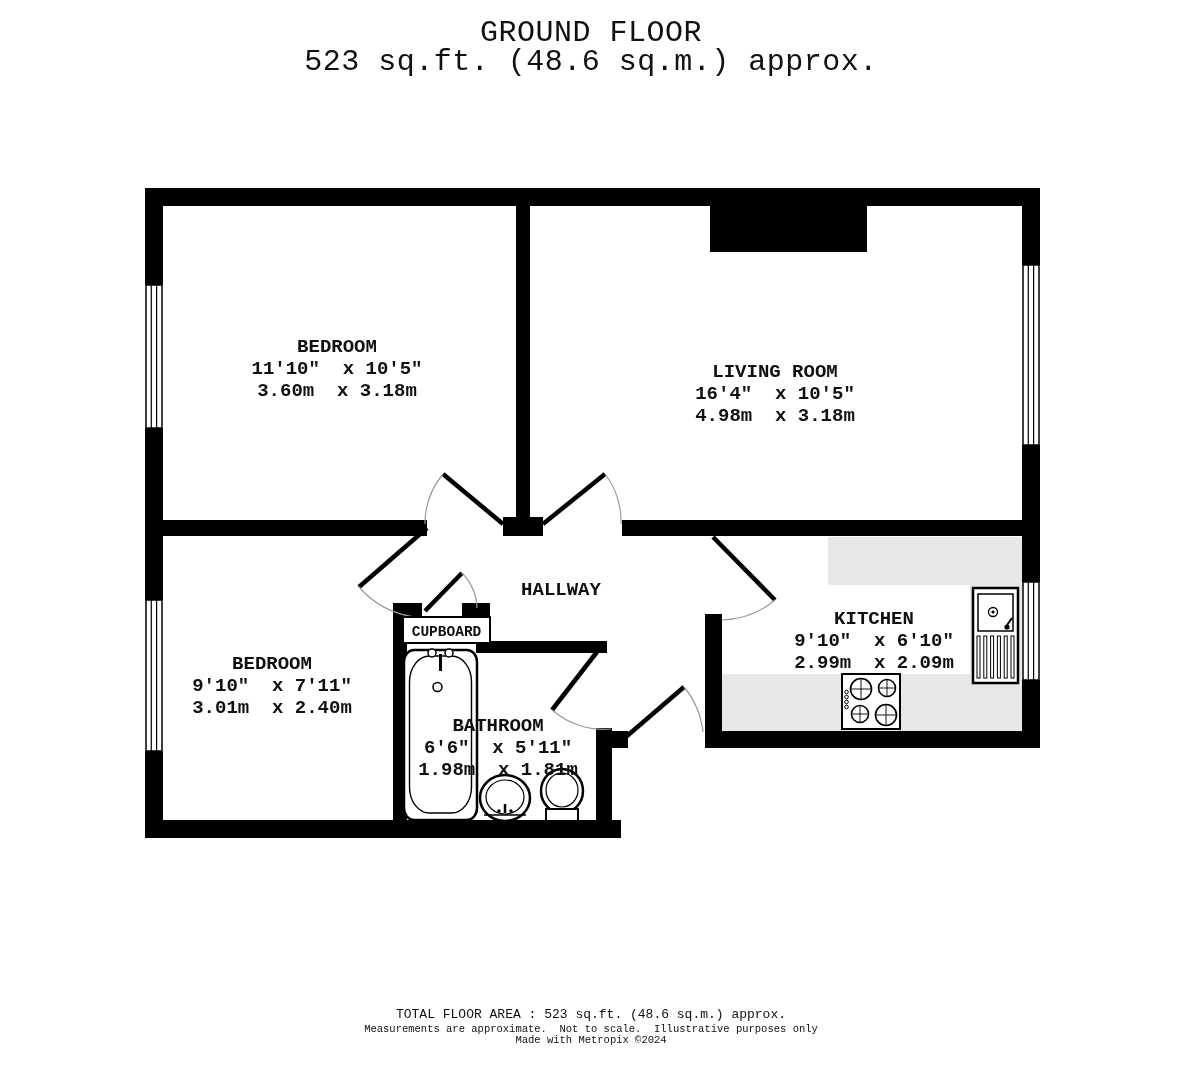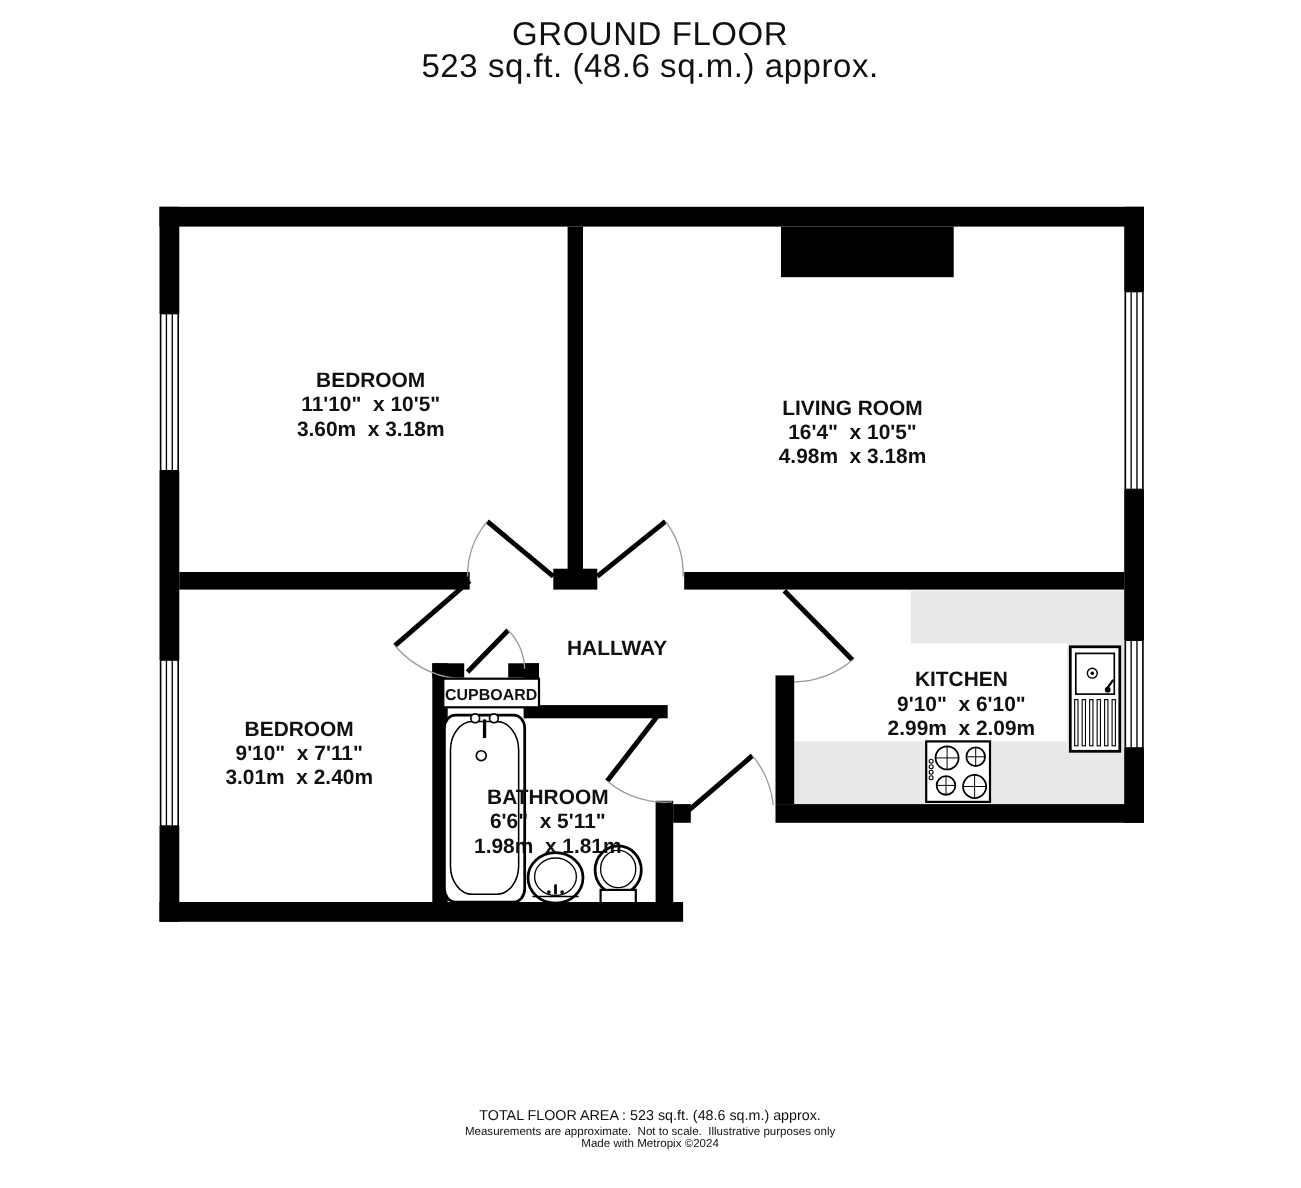--- a/index.html
+++ b/index.html
@@ -1,17 +1,17 @@
 <!DOCTYPE html>
 <html><head>
 <meta charset="utf-8">
 <style>
   html,body{margin:0;padding:0;background:#ffffff;}
   .stage{position:relative;width:1183px;height:1080px;background:#fff;overflow:hidden;
-         font-family:Liberation Sans, sans-serif;}
+         font-family:Liberation Mono, monospace;}
   svg{position:absolute;left:0;top:0;}
   svg text{white-space:pre;fill:#111;}
   .title-text{font-size:30px;font-weight:400;letter-spacing:.5px;}
   .room-name{font-size:19px;font-weight:bold;}
   .room-dim{font-size:19px;font-weight:bold;}
   .hall-name{font-size:19px;font-weight:bold;}
   .cup-name{font-size:14.5px;font-weight:bold;}
   .foot-1{font-size:13px;font-weight:400;}
   .foot-2{font-size:10.5px;font-weight:400;}
   .wall{fill:#000;}

